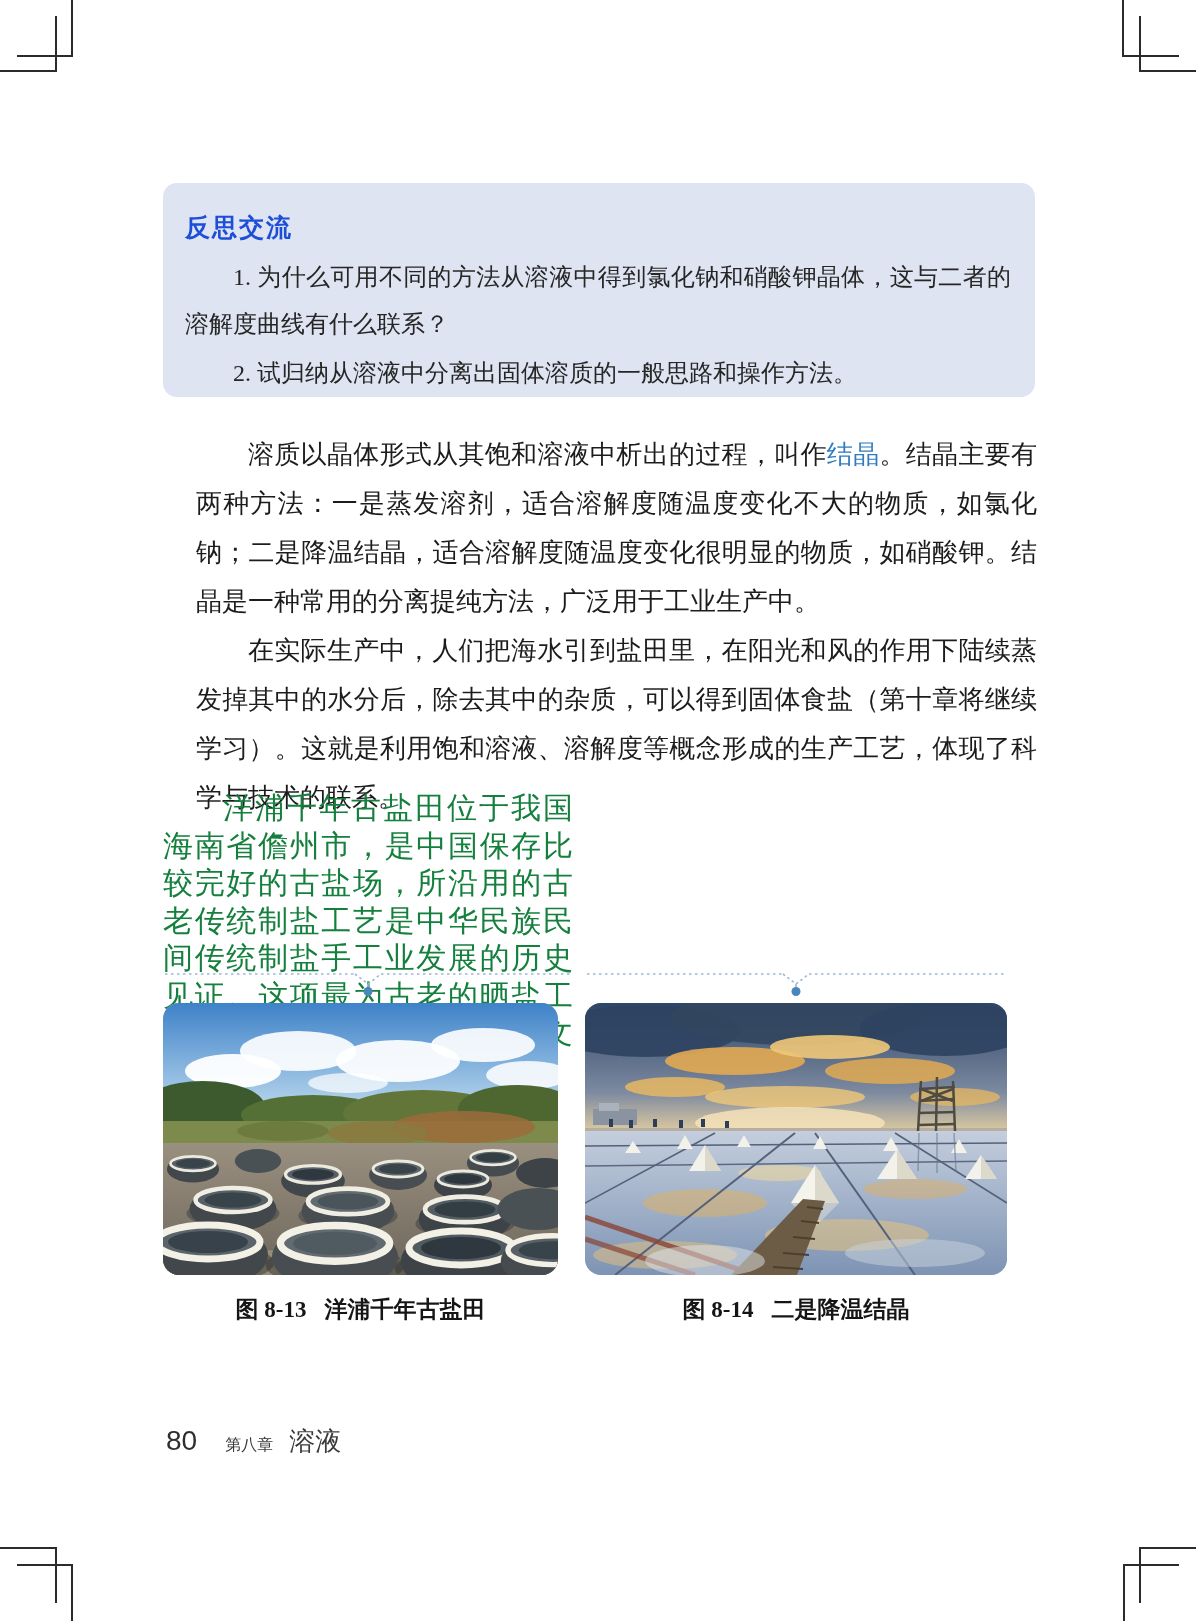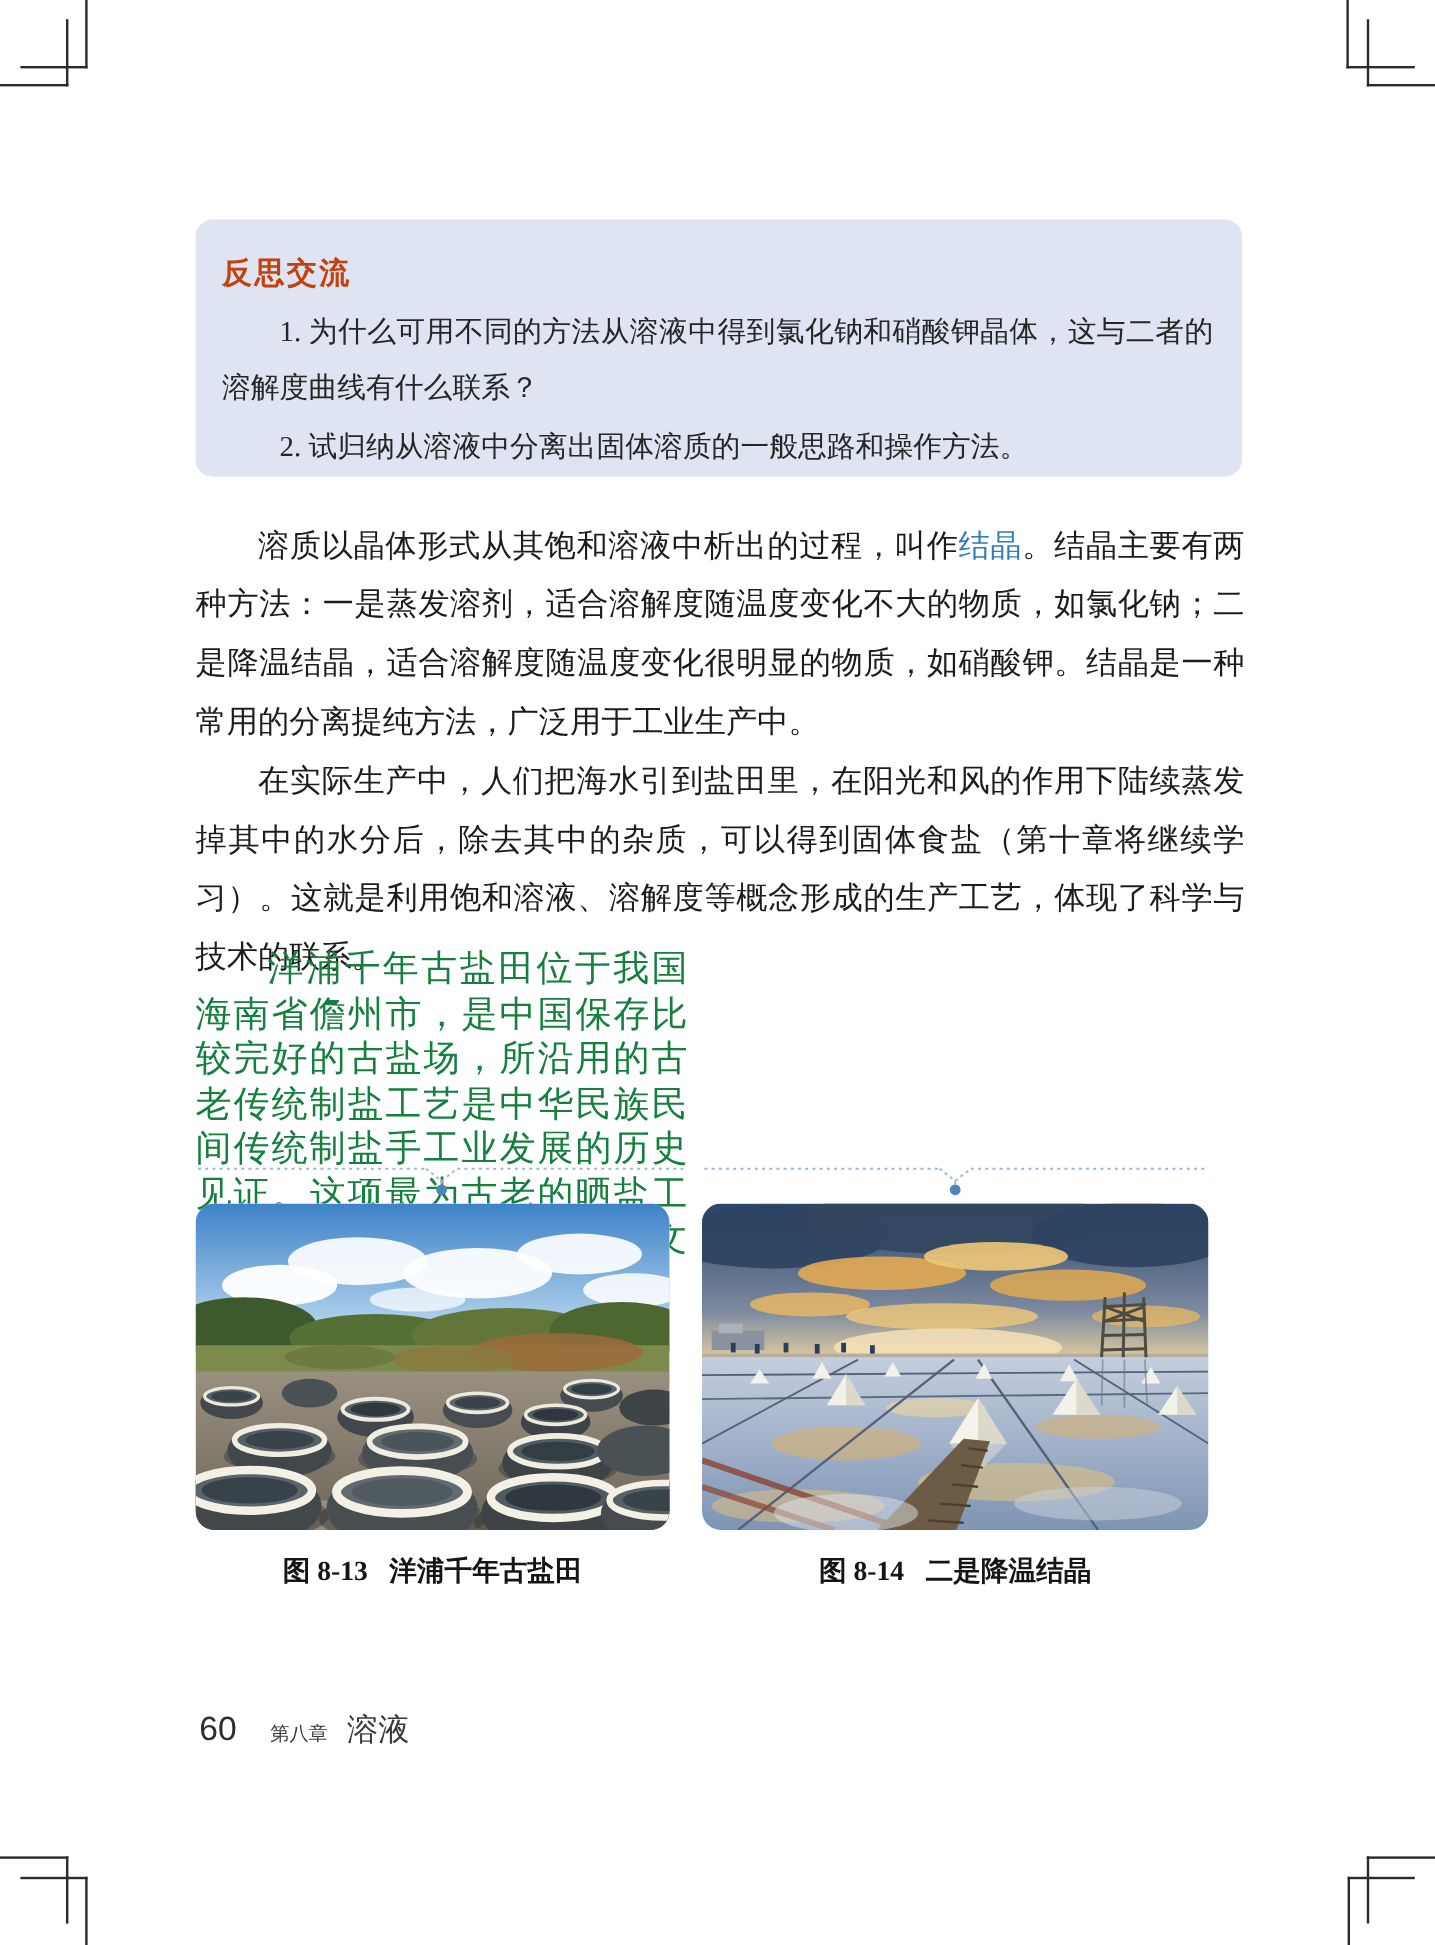--- a/index.html
+++ b/index.html
@@ -22,34 +22,34 @@
   .mark-br .a { top:1547px; left:1139px; width:57px; height:56px; border-top:2px solid #2b2b2b; border-left:2px solid #2b2b2b; }
   .mark-br .b { top:1564px; left:1123px; width:56px; height:57px; border-top:2px solid #2b2b2b; border-left:2px solid #2b2b2b; }
 
   
   .reflect-box {
     position:absolute; left:163px; top:183px; width:872px; height:214px;
     background:#dee4f1; border-radius:14px; padding:28px 24px 0 22px;
   }
   .reflect-title {
     font-family:"Liberation Sans", sans-serif; font-size:25px; font-weight:600;
-    color:#c2410c; letter-spacing:2px;
+    color:#1d4ed8; letter-spacing:2px;
   }
   .reflect-q {
     font-size:24px; line-height:47px; color:#262626;
     text-indent:2em; text-align:justify; margin-top:10px;
   }
   .reflect-q + .reflect-q { margin-top:2px; }
 
   
   .body-text {
     position:absolute; left:163px; top:430px; width:874px;
     font-size:26px; line-height:49px; color:#1c1c1c; text-align:justify;
   }
-  .body-text p { text-indent:2em; }
+  .body-text p { text-indent:2em;margin-left:33px; }
   .term { color:#2f7bbf; }
 
   
   .col-text {
     position:absolute; font-size:30px; line-height:37.5px; color:#15803d;
     text-indent:2em; text-align:justify;
   }
   .col-text.left  { left:163px; top:789px;  width:410px; }
   .col-text.right { left:585px; top:902px;  width:450px; }
 
@@ -349,18 +349,18 @@
   </div>
 
   <p class="caption left">
     <span class="cap-label">图 8-13</span><span class="cap-title">洋浦千年古盐田</span>
   </p>
   <p class="caption right">
     <span class="cap-label">图 8-14</span><span class="cap-title">二是降温结晶</span>
   </p>
 
   <footer class="footer">
-    <span class="page-num">60</span>
+    <span class="page-num">80</span>
     <span class="chapter">第八章</span>
     <span class="section">溶液</span>
   </footer>
 
 </div>
 
 </body></html>

